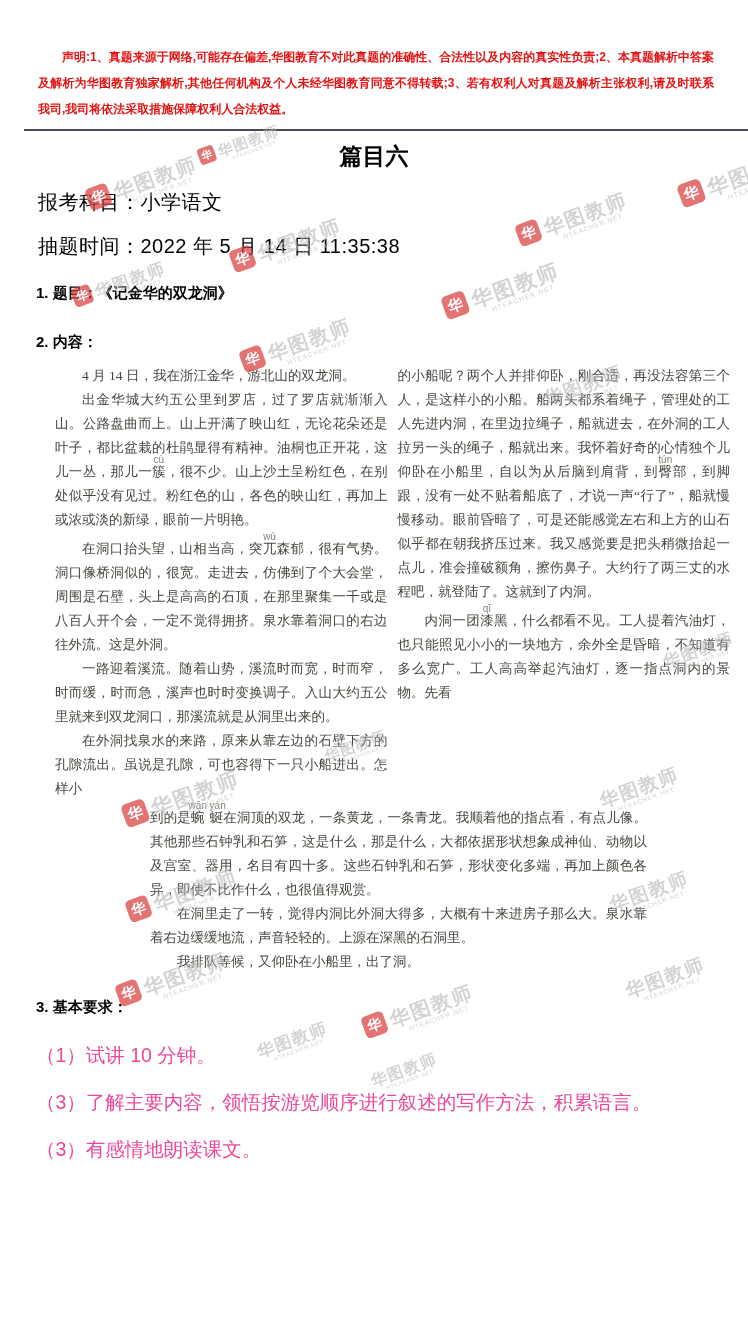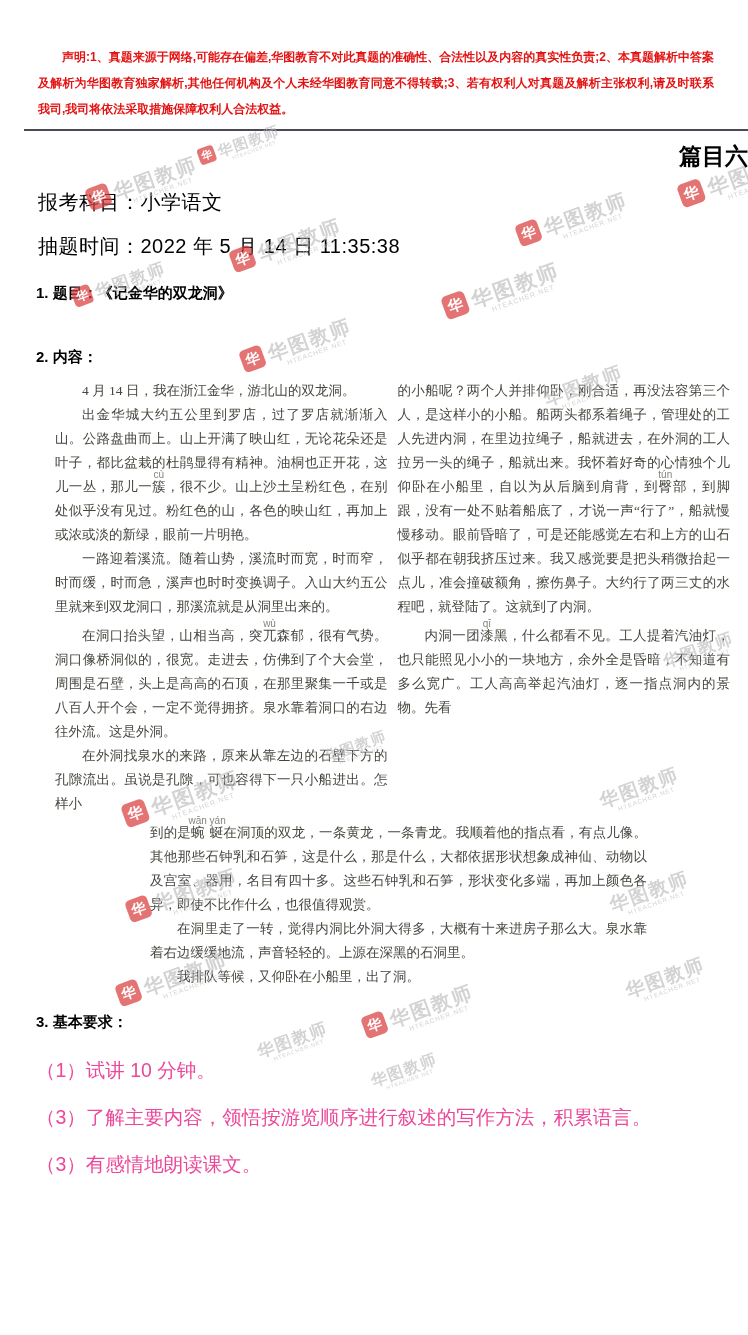--- a/index.html
+++ b/index.html
@@ -14,24 +14,24 @@
     margin:44px 34px 0 38px;
     font-size:12px; line-height:26px; font-weight:700;
     color:#e31313; text-align:justify; text-indent:2em;
   }
   .divider {
     border:none; border-top:2px solid #4a4a55;
     margin:7px 0 0 24px; height:0;
   }
 
   
-  .doc-title { margin-top:10px; text-align:right; font-size:23px; font-weight:700; color:#000; }
+  .doc-title { margin-top:10px; text-align:center; font-size:23px; font-weight:700; color:#000; }
   .meta-line { margin:17px 0 0 38px; font-size:20px; font-weight:400; color:#000; letter-spacing:0.5px; }
   .sec-heading { margin:24px 0 0 36px; font-size:15px; font-weight:700; color:#000; }
-  .sec-heading.tight { margin-top:45px; }
+  .sec-heading.tight { margin-top:30px; }
 
   
   .content { margin-top:12px; font-family:"Liberation Serif", serif; color:#46453e; }
   .cols { display:flex; gap:10px; padding:0 18px 0 55px; }
   .col { width:333px; font-size:13.5px; line-height:24px; text-align:justify; }
   .col p, .bottom-block p { margin:0; }
   p.indent { text-indent:2em; }
   .bottom-block { margin-left:150px; width:497px; font-size:13.5px; line-height:24px; text-align:justify; }
   ruby rt { font-size:10px; color:#85847a; font-family:"Liberation Sans", sans-serif; letter-spacing:0; }
 
@@ -205,22 +205,22 @@
 
   <div class="sec-heading">1. 题目：《记金华的双龙洞》</div>
 
   <div class="sec-heading tight">2. 内容：</div>
 
   <div class="content">
     <div class="cols">
       <div class="col" id="col-left">
           <p class="indent">4 月 14 日，我在浙江金华，游北山的双龙洞。</p>
           <p class="indent">出金华城大约五公里到罗店，过了罗店就渐渐入山。公路盘曲而上。山上开满了映山红，无论花朵还是叶子，都比盆栽的杜鹃显得有精神。油桐也正开花，这儿一丛，那儿一<ruby>簇<rt>cù</rt></ruby>，很不少。山上沙土呈粉红色，在别处似乎没有见过。粉红色的山，各色的映山红，再加上或浓或淡的新绿，眼前一片明艳。</p>
+          <p class="indent">在洞口抬头望，山相当高，突<ruby>兀<rt>wù</rt></ruby>森郁，很有气势。洞口像桥洞似的，很宽。走进去，仿佛到了个大会堂，周围是石壁，头上是高高的石顶，在那里聚集一千或是八百人开个会，一定不觉得拥挤。泉水靠着洞口的右边往外流。这是外洞。</p>
           <p class="indent">一路迎着溪流。随着山势，溪流时而宽，时而窄，时而缓，时而急，溪声也时时变换调子。入山大约五公里就来到双龙洞口，那溪流就是从洞里出来的。</p>
-          <p class="indent">在洞口抬头望，山相当高，突<ruby>兀<rt>wù</rt></ruby>森郁，很有气势。洞口像桥洞似的，很宽。走进去，仿佛到了个大会堂，周围是石壁，头上是高高的石顶，在那里聚集一千或是八百人开个会，一定不觉得拥挤。泉水靠着洞口的右边往外流。这是外洞。</p>
           <p class="indent">在外洞找泉水的来路，原来从靠左边的石壁下方的孔隙流出。虽说是孔隙，可也容得下一只小船进出。怎样小</p>
         </div>
       <div class="col" id="col-right">
           <p class="noindent">的小船呢？两个人并排仰卧，刚合适，再没法容第三个人，是这样小的小船。船两头都系着绳子，管理处的工人先进内洞，在里边拉绳子，船就进去，在外洞的工人拉另一头的绳子，船就出来。我怀着好奇的心情独个儿仰卧在小船里，自以为从后脑到肩背，到<ruby>臀<rt>tún</rt></ruby>部，到脚跟，没有一处不贴着船底了，才说一声“行了”，船就慢慢移动。眼前昏暗了，可是还能感觉左右和上方的山石似乎都在朝我挤压过来。我又感觉要是把头稍微抬起一点儿，准会撞破额角，擦伤鼻子。大约行了两三丈的水程吧，就登陆了。这就到了内洞。</p>
           <p class="indent">内洞一团<ruby>漆<rt>qī</rt></ruby>黑，什么都看不见。工人提着汽油灯，也只能照见小小的一块地方，余外全是昏暗，不知道有多么宽广。工人高高举起汽油灯，逐一指点洞内的景物。先看</p>
         </div>
     </div>
     <div class="bottom-block" id="col-bottom">
         <p class="noindent">到的是<ruby>蜿蜒<rt>wān yán</rt></ruby>在洞顶的双龙，一条黄龙，一条青龙。我顺着他的指点看，有点儿像。其他那些石钟乳和石笋，这是什么，那是什么，大都依据形状想象成神仙、动物以及宫室、器用，名目有四十多。这些石钟乳和石笋，形状变化多端，再加上颜色各异，即使不比作什么，也很值得观赏。</p>
         <p class="indent">在洞里走了一转，觉得内洞比外洞大得多，大概有十来进房子那么大。泉水靠着右边缓缓地流，声音轻轻的。上源在深黑的石洞里。</p>

